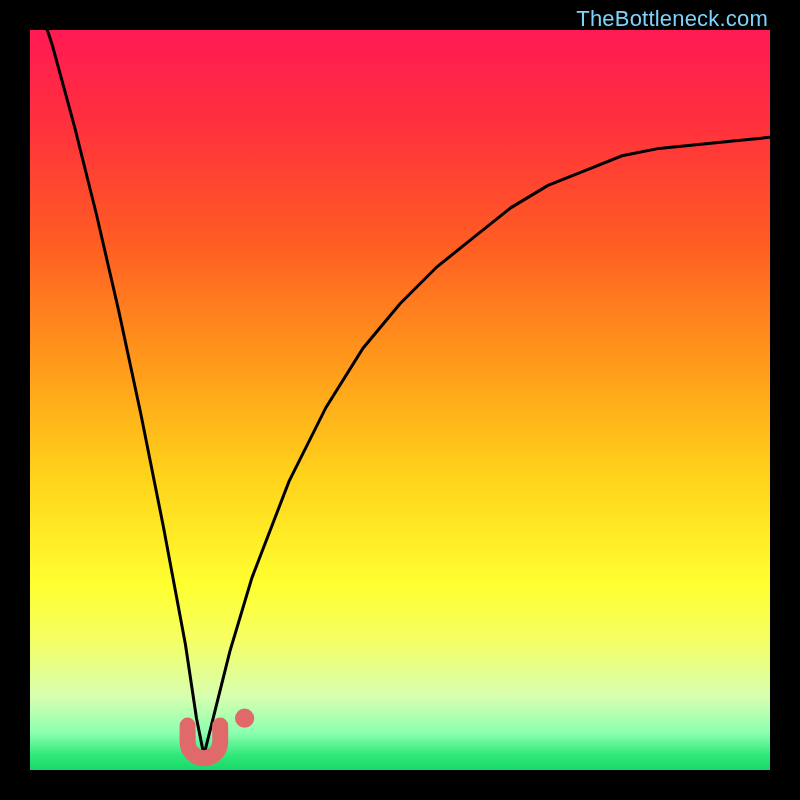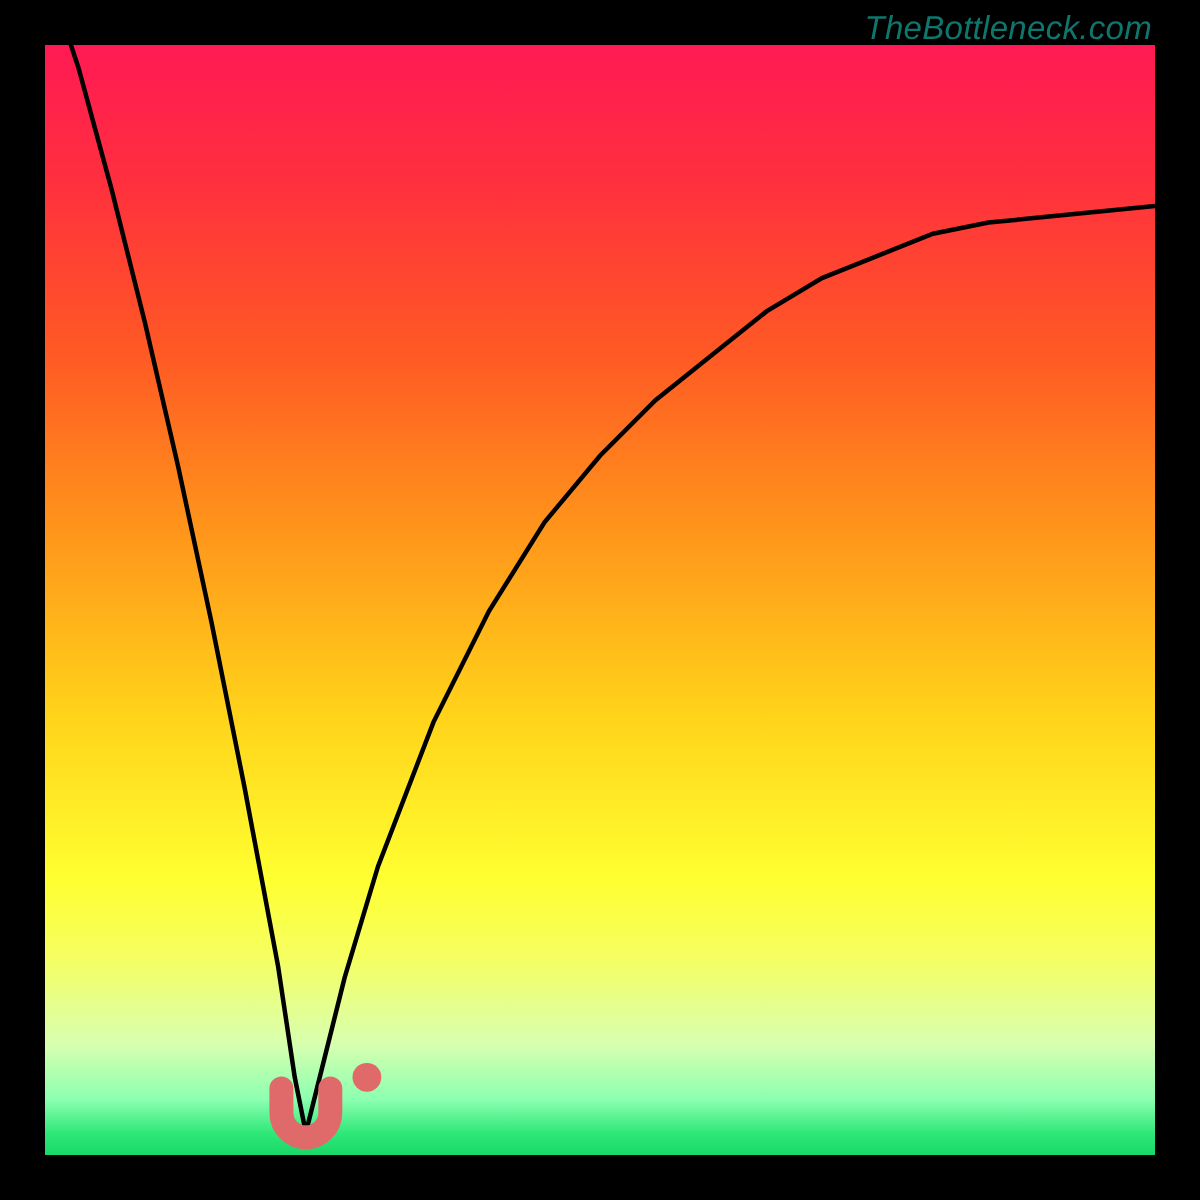--- a/index.html
+++ b/index.html
@@ -26,25 +26,24 @@
     overflow: hidden;
   }
   .gradient-bg {
     position: absolute;
     left: 0; top: 0; right: 0; bottom: 0;
   }
   .watermark {
     position: absolute;
     top: 6px;
     right: 32px;
-    color: #0f766e;
+    color: #7dd3fc;
     font-size: 22px;
     font-weight: 500;
     letter-spacing: 0.2px;
-    font-style: italic;
   }
   svg.curve {
     position: absolute;
     left: 0; top: 0;
     width: 740px; height: 740px;
   }
 </style>
 </head>
 <body>
 

